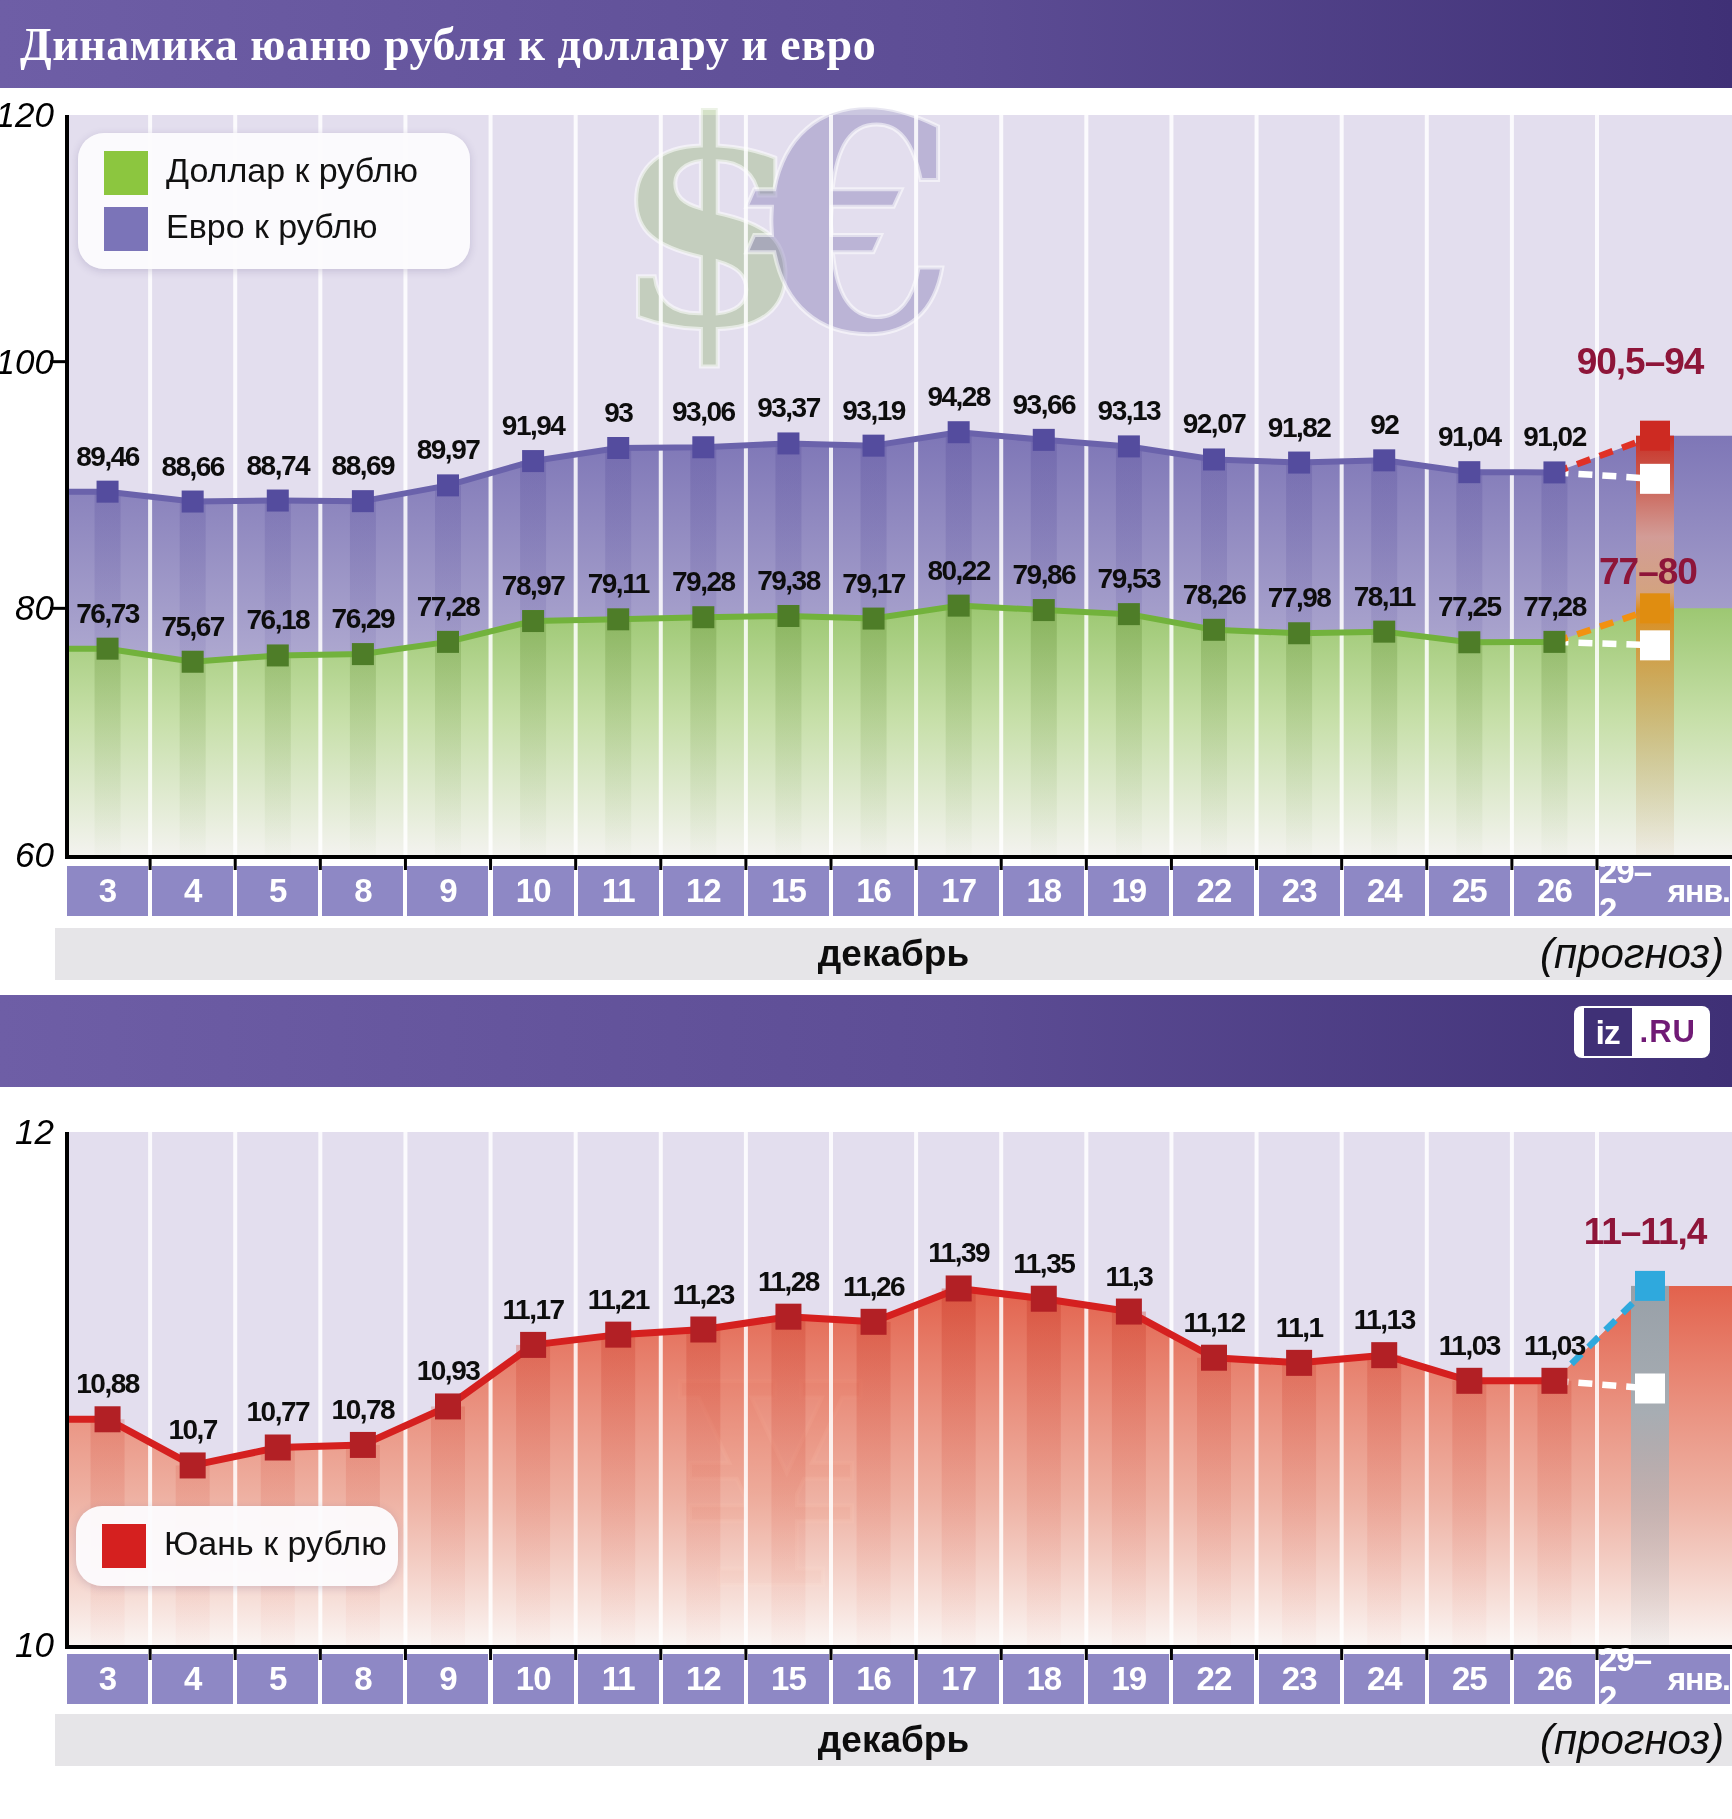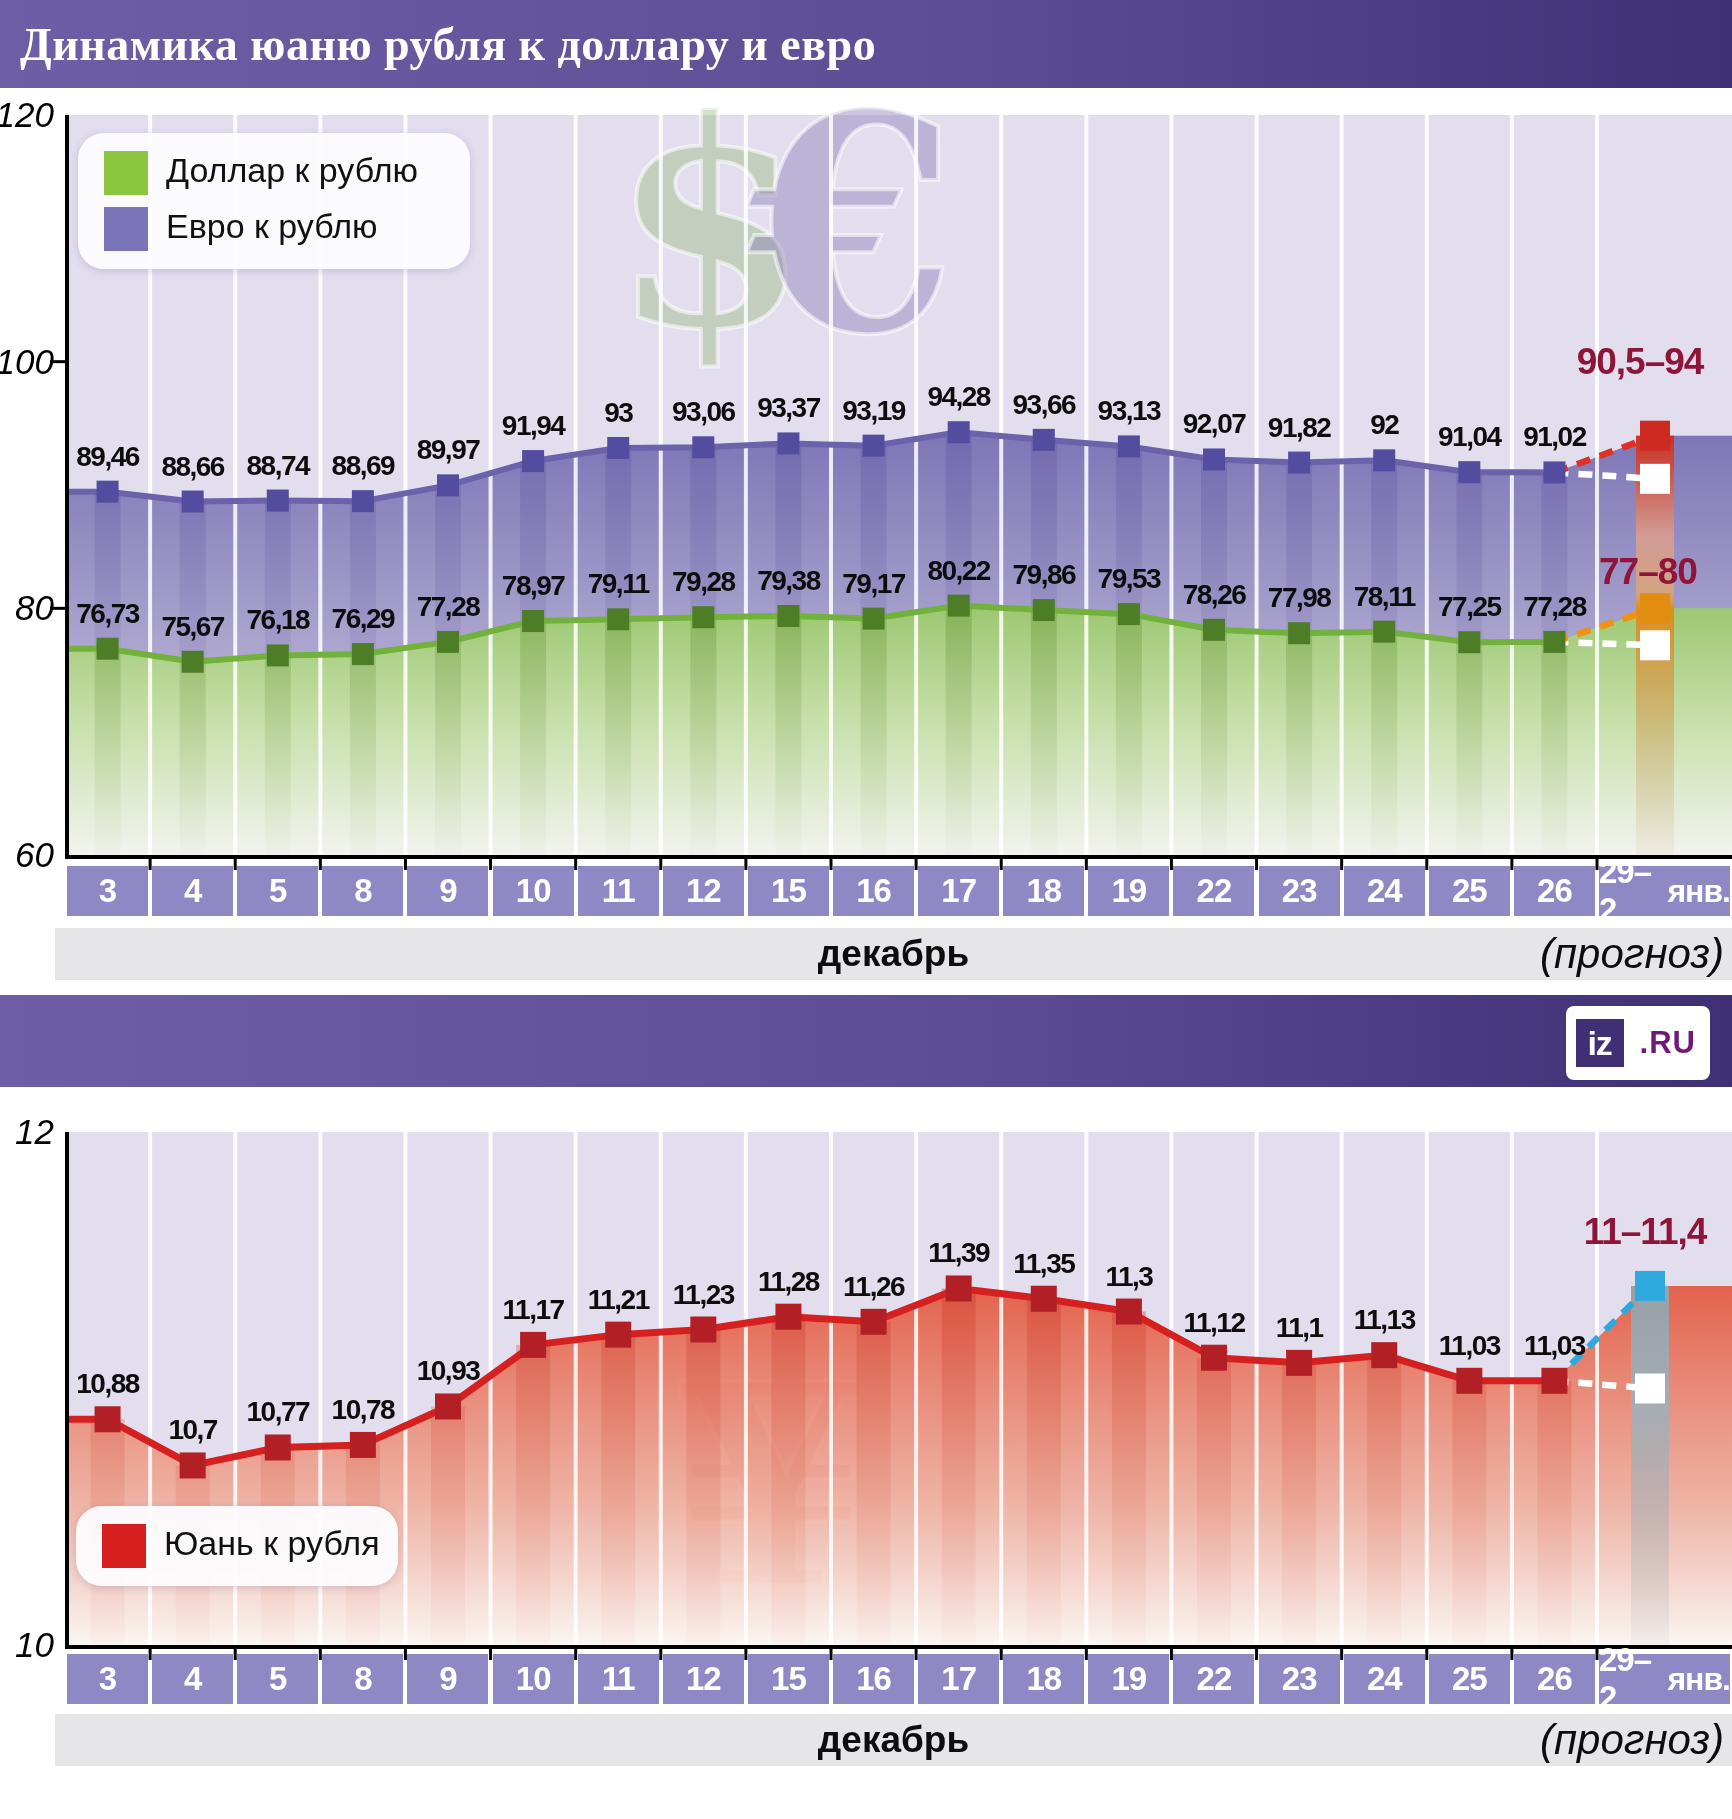--- a/index.html
+++ b/index.html
@@ -27,22 +27,22 @@
   .date-cell{position:absolute;height:50px;display:flex;align-items:center;justify-content:center;
         color:#fff;font-weight:bold;font-size:33px;letter-spacing:-1px;}
   .date-cell .suffix{font-size:32px;font-weight:bold;margin-left:7px;}
 
   .grayband{position:absolute;left:55px;width:1677px;height:52px;background:#e6e5e8;}
   .grayband .month{position:absolute;left:0;right:0;text-align:center;line-height:52px;
         font-weight:bold;font-size:37px;color:#0d0d0d;}
   .grayband .note{position:absolute;right:8px;line-height:52px;font-size:42px;color:#0d0d0d;font-style:italic;}
   #gb1{top:928px;} #gb2{top:1714px;}
 
-  .logo{position:absolute;right:22px;top:11px;height:74px;background:#fff;border-radius:8px;
-        display:flex;align-items:center;padding:0 14px 0 10px;gap:16px;}
+  .logo{position:absolute;right:22px;top:11px;height:52px;background:#fff;border-radius:8px;
+        display:flex;align-items:center;padding:0 14px 0 10px;gap:8px;}
   .logo-iz{width:48px;height:48px;background:#3f3076;color:#fff;display:flex;align-items:center;
         justify-content:center;font-weight:bold;font-size:34px;letter-spacing:-1px;}
   .logo-ru{color:#701a75;font-weight:bold;font-size:31px;letter-spacing:1px;}
 
   #source{position:absolute;left:10px;top:1772px;font-style:italic;font-size:34px;color:#101010;}
 
   
   .vlab{font-family:"Liberation Sans",sans-serif;font-weight:bold;font-size:28px;
         letter-spacing:-1.5px;text-anchor:middle;fill:#0d0d0d;}
   .flab{font-family:"Liberation Sans",sans-serif;font-weight:bold;font-size:37px;
@@ -425,21 +425,21 @@
   <header class="band" id="h2">
     <div class="logo">
       <span class="logo-iz">iz</span>
       <span class="logo-ru">.RU</span>
     </div>
   </header>
 
   <div class="legend" id="legend2">
     <div class="legend-row">
       <span class="swatch" style="background: rgb(213, 32, 31);"></span>
-      <span class="legend-label">Юань к рубля</span>
+      <span class="legend-label">Юань к рублю</span>
     </div>
   </div>
 
   <div id="dates2" style="position: absolute; left: 0px; top: 1654px; width: 1732px; height: 50px;">
       <div class="date-cell" style="left: 67px; width: 81.1px; background: rgb(142, 136, 197); top: 0px;">3</div>
       <div class="date-cell" style="left: 152.1px; width: 81.1px; background: rgb(142, 136, 197); top: 0px;">4</div>
       <div class="date-cell" style="left: 237.2px; width: 81.1px; background: rgb(142, 136, 197); top: 0px;">5</div>
       <div class="date-cell" style="left: 322.3px; width: 81.1px; background: rgb(142, 136, 197); top: 0px;">8</div>
       <div class="date-cell" style="left: 407.4px; width: 81.1px; background: rgb(142, 136, 197); top: 0px;">9</div>
       <div class="date-cell" style="left: 492.6px; width: 81.1px; background: rgb(142, 136, 197); top: 0px;">10</div>

